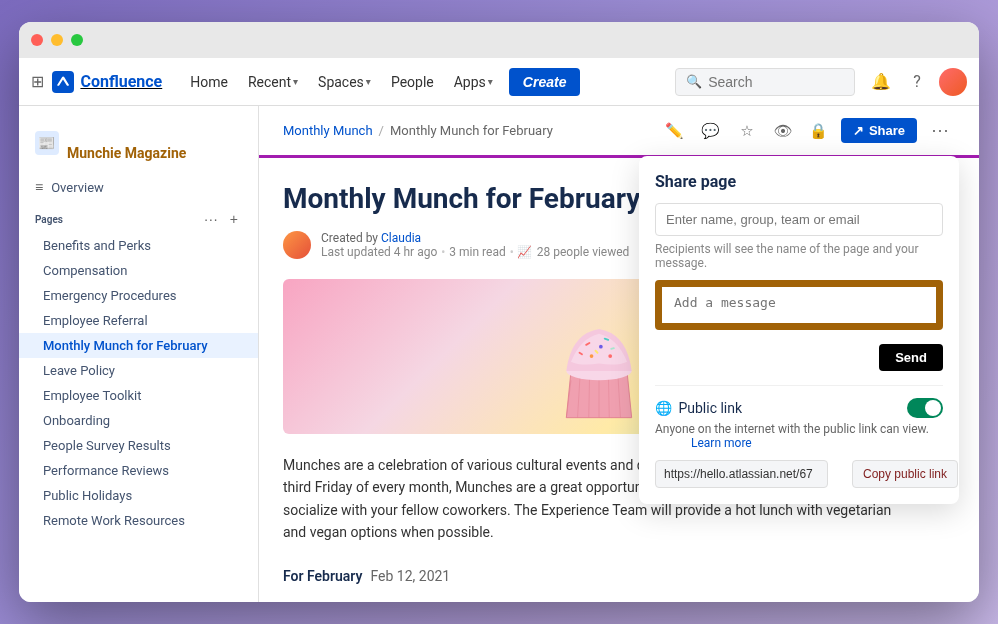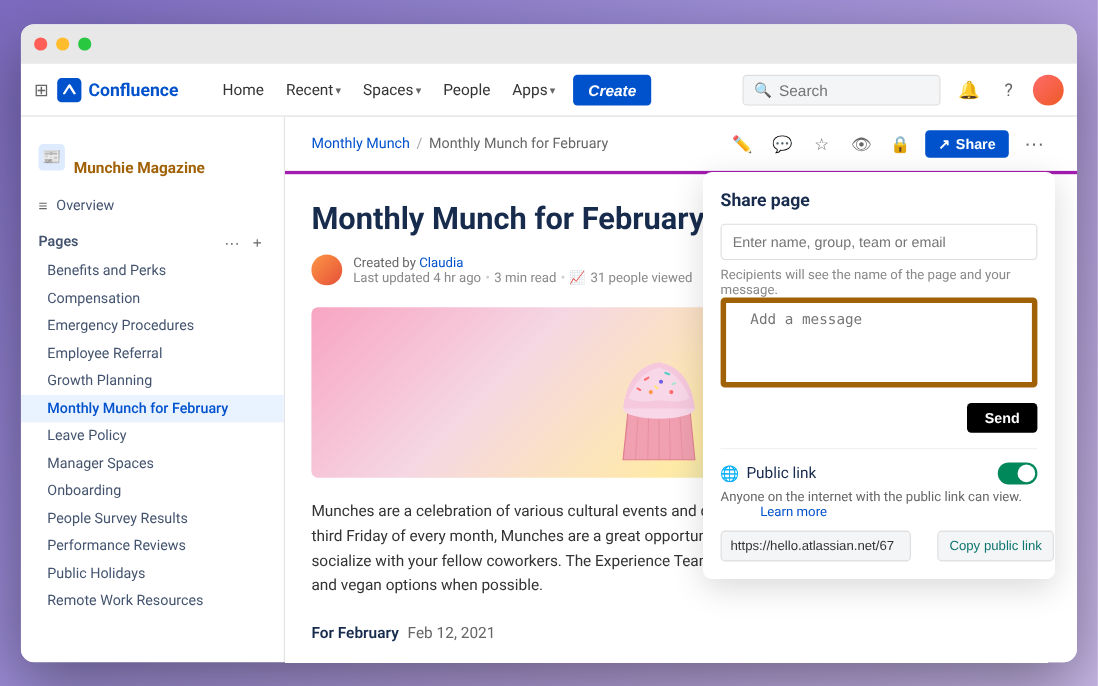--- a/index.html
+++ b/index.html
@@ -41,21 +41,21 @@
       background: #fff;
       height: 48px;
       display: flex;
       align-items: center;
       padding: 0 12px;
       gap: 4px;
       border-bottom: 1px solid #ddd;
       flex-shrink: 0;
     }
     .grid-icon { color: #666; font-size: 16px; margin-right: 4px; cursor: pointer; }
-    .logo-area { display: flex; align-items: center; gap: 6px; margin-right: 28px; }
+    .logo-area { display: flex; align-items: center; gap: 6px; margin-right: 16px; text-decoration: underline; }
     .logo-icon { width: 22px; height: 22px; background: #0052cc; border-radius: 4px; display: flex; align-items: center; justify-content: center; }
     .logo-icon svg { width: 14px; height: 14px; }
     .logo-text { font-weight: 700; font-size: 16px; color: #0052cc; }
     .nav-item {
       padding: 6px 8px;
       font-size: 14px;
       color: #333;
       cursor: pointer;
       border-radius: 4px;
       display: flex;
@@ -130,21 +130,21 @@
       color: #44546f;
       cursor: pointer;
     }
     .sidebar-nav-icon { font-size: 14px; color: #666; }
     .sidebar-section {
       display: flex;
       align-items: center;
       justify-content: space-between;
       padding: 8px 16px 4px;
     }
-    .sidebar-section-label { font-size: 13px; font-weight: 600; color: #44546f; }
+    .sidebar-section-label { font-size: 10px; font-weight: 600; color: #44546f; }
     .sidebar-section-icons { display: flex; gap: 4px; }
     .sidebar-section-btn { background: none; border: none; cursor: pointer; color: #666; font-size: 14px; padding: 2px 4px; border-radius: 3px; }
     .page-list { list-style: none; }
     .page-item {
       padding: 5px 16px 5px 24px;
       font-size: 13px;
       color: #44546f;
       cursor: pointer;
     }
     .page-item.active { color: #0052cc; font-weight: 500; background: #e9f2ff; }
@@ -231,30 +231,30 @@
     .share-input {
       width: 100%;
       border: 1px solid #ddd;
       border-radius: 4px;
       padding: 8px 10px;
       font-size: 13px;
       color: #666;
       outline: none;
       margin-bottom: 6px;
     }
-    .share-hint { font-size: 12px; color: #888; margin-bottom: 0; }
+    .share-hint { font-size: 12px; color: #888; margin-bottom: 10px; }
     .share-message {
       width: 100%;
-      border: 5px solid #a16207;
-      border-radius: 4px;
-      padding: 8px 22px;
+      border: 7px solid #a16207;
+      border-radius: 4px;
+      padding: 8px 12px;
       font-size: 13px;
       color: #aaa;
       outline: none;
-      height: 82px;
+      height: 50px;
       resize: none;
       margin-bottom: 10px;
     }
     .send-btn {
       display: block;
       margin-left: auto;
       background: #000000;
       color: #fff;
       border: none;
       border-radius: 4px;
@@ -299,21 +299,21 @@
       font-size: 12px;
       color: #333;
       background: #f4f5f7;
     }
     .copy-btn {
       background: #f4f5f7;
       border: 1px solid #ddd;
       border-radius: 4px;
       padding: 6px 10px;
       font-size: 12px;
-      color: #0f766e;
+      color: #7f1d1d;
       cursor: pointer;
       white-space: nowrap;
     }
   </style>
 </head>
 <body>
 
 <div class="window">
 
   <div class="titlebar">
@@ -378,24 +378,23 @@
         <div class="sidebar-section-icons">
           <button class="sidebar-section-btn">···</button>
           <button class="sidebar-section-btn">+</button>
         </div>
       </div>
       <ul class="page-list">
         <li class="page-item">Benefits and Perks</li>
         <li class="page-item">Compensation</li>
         <li class="page-item">Emergency Procedures</li>
         <li class="page-item">Employee Referral</li>
-        <li class="page-item">Growth Planning</li>
         <li class="page-item active">Monthly Munch for February</li>
         <li class="page-item">Leave Policy</li>
-        <li class="page-item">Manager Spaces</li>
+        <li class="page-item">Employee Toolkit</li>
         <li class="page-item">Onboarding</li>
         <li class="page-item">People Survey Results</li>
         <li class="page-item">Performance Reviews</li>
         <li class="page-item">Public Holidays</li>
         <li class="page-item">Remote Work Resources</li>
       </ul>
     </div>
 
     <div class="content-area">
 
@@ -427,21 +426,21 @@
             <div class="author-info">
               <span>Created by</span>
               <span class="author-name">Claudia</span>
             </div>
             <div class="meta-row">
               <span>Last updated 4 hr ago</span>
               <span class="meta-sep">•</span>
               <span>3 min read</span>
               <span class="meta-sep">•</span>
               <span style="color:#aaa;">📈</span>
-              <span>31 people viewed</span>
+              <span>28 people viewed</span>
             </div>
           </div>
         </div>
 
         <div class="page-image">
           <svg class="cupcake-svg" viewBox="0 0 120 150">
 
             <path d="M30 90 L25 140 L95 140 L90 90 Z" fill="#f0a0b0" stroke="#e08090" stroke-width="1"></path>
             <line x1="30" y1="100" x2="25" y2="140" stroke="#e08090" stroke-width="0.5"></line>
             <line x1="40" y1="90" x2="37" y2="140" stroke="#e08090" stroke-width="0.5"></line>

